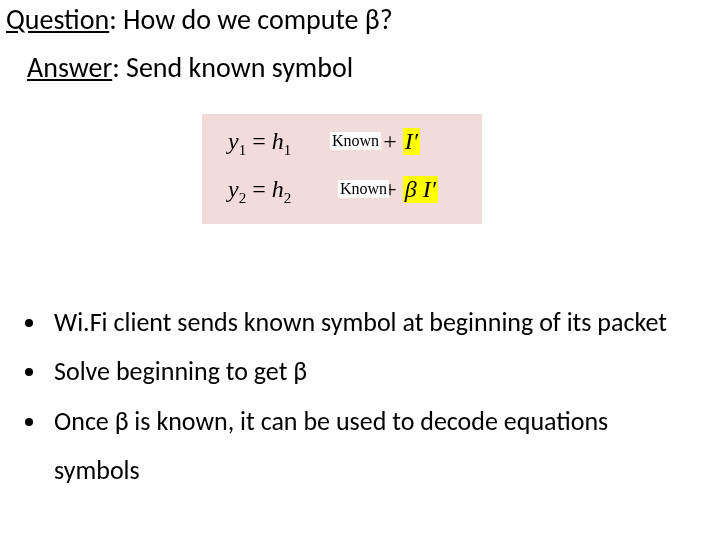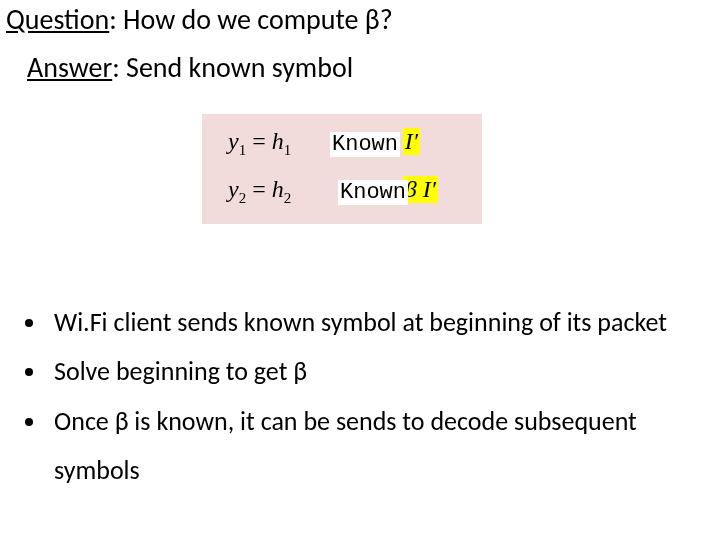--- a/index.html
+++ b/index.html
@@ -52,22 +52,22 @@
   .eqrow .rm { font-style: normal; }
   .eqrow .sub { font-size: 15px; vertical-align: sub; font-style: normal; }
   .hl {
     display: inline-block;
     background: #FFFF00;
     padding: 0 2px;
     font-style: italic;
   }
   .known {
     position: absolute;
-    font-family: Liberation Mono, monospace;
-    font-size: 22px;
+    font-family: Liberation Serif, serif;
+    font-size: 16px;
     color: #000;
     background: #fff;
     padding: 0 2px;
   }
   .bullets {
     position: absolute;
     left: 18px;
     top: 298px;
     width: 680px;
   }
@@ -116,17 +116,17 @@
     </div>
 
     <div class="known" style="left:128px; top:18px;">Known</div>
     <div class="known" style="left:136px; top:66px;">Known</div>
   </div>
 
   <div class="bullets">
     <ul>
       <li>Wi.Fi client sends known symbol at beginning of its packet</li>
       <li>Solve beginning to get β</li>
-      <li>Once β is known, it can be sends to decode subsequent symbols</li>
+      <li>Once β is known, it can be used to decode equations symbols</li>
     </ul>
   </div>
 
 </div>
 
 </body></html>

